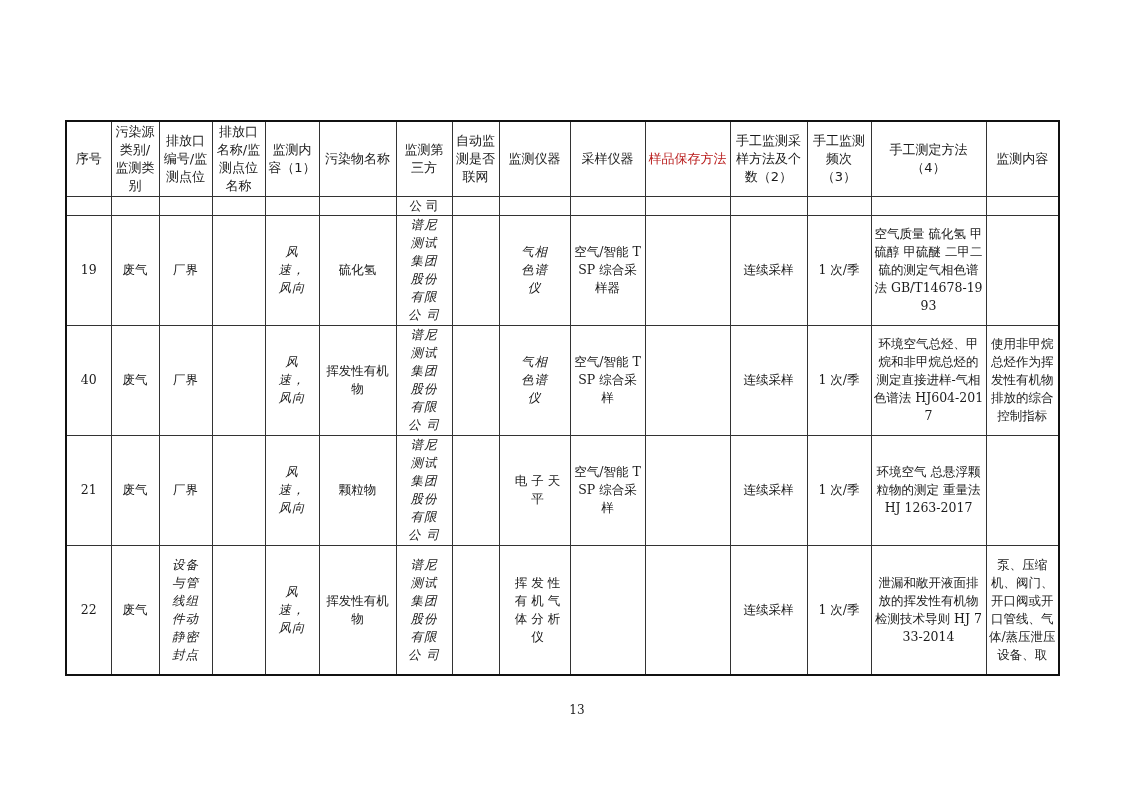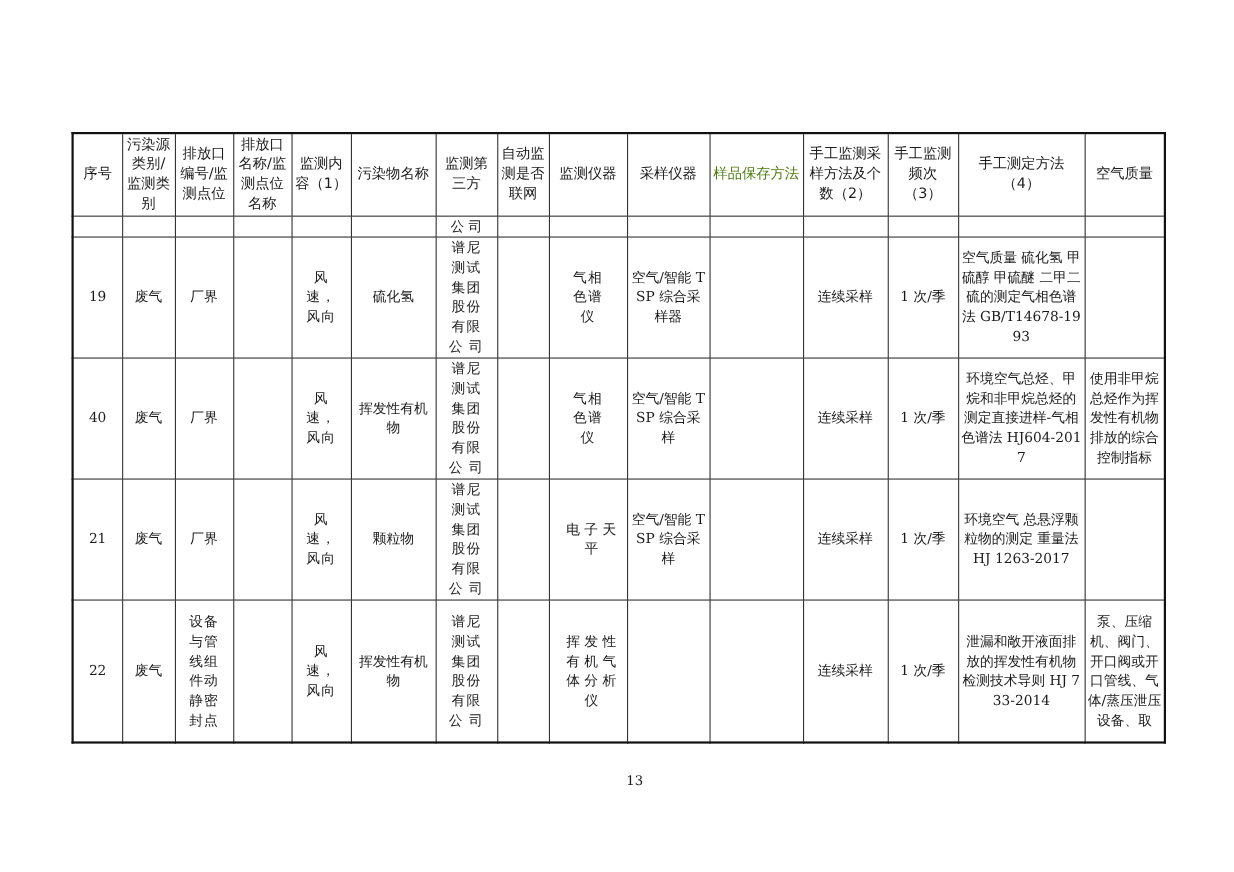--- a/index.html
+++ b/index.html
@@ -21,26 +21,26 @@
       line-height: 18px;
       font-weight: normal;
       word-break: break-all;
       overflow: hidden;
     }
     table.mon th {
       font-family: "DejaVu Sans", "Liberation Sans", sans-serif;
       font-size: 13px;
       line-height: 18px;
     }
-    table.mon th.gray { color: #4d7c0f; font-family: "DejaVu Serif", serif; }
+    table.mon th.gray { color: #b91c1c; font-family: "DejaVu Serif", serif; }
     tr.hdr { height: 75px; }
     tr.cont { height: 19px; padding-left: 27px; }
     tr.r19, tr.r20, tr.r21 { height: 110px; }
     tr.r22 { height: 130px; }
-    .narrow { display: inline-block; width: 40px; letter-spacing: 1px; }
+    .narrow { display: inline-block; width: 40px; letter-spacing: 1px; font-style: italic; }
     .left { text-align: right; padding-left: 8px !important; }
     .page-num {
       position: absolute; left: 16px; width: 1122px; top: 703px;
       text-align: center; font-size: 12px;
       font-family: "DejaVu Serif", "Liberation Serif", serif;
     }
   </style>
 </head>
 <body>
 
@@ -72,21 +72,21 @@
       <th>监测内容（1）</th>
       <th>污染物名称</th>
       <th>监测第三方</th>
       <th>自动监测是否联网</th>
       <th>监测仪器</th>
       <th>采样仪器</th>
       <th class="gray">样品保存方法</th>
       <th>手工监测采样方法及个数（2）</th>
       <th>手工监测频次（3）</th>
       <th>手工测定方法（4）</th>
-      <th>空气质量</th>
+      <th>监测内容</th>
     </tr>
 
     <tr class="cont">
       <td></td>
       <td></td>
       <td></td>
       <td></td>
       <td></td>
       <td></td>
       <td>公 司</td>

